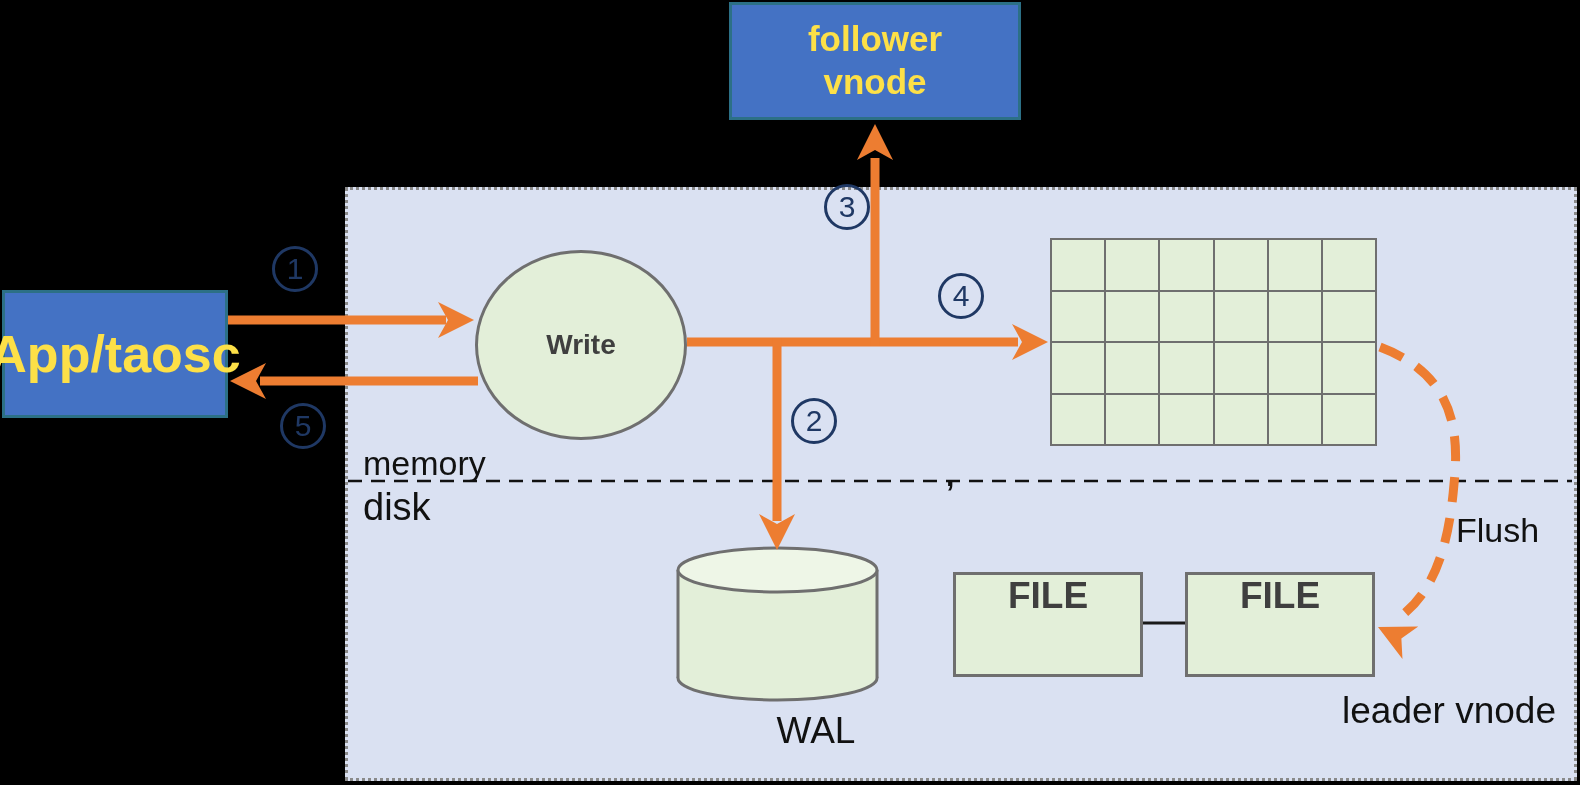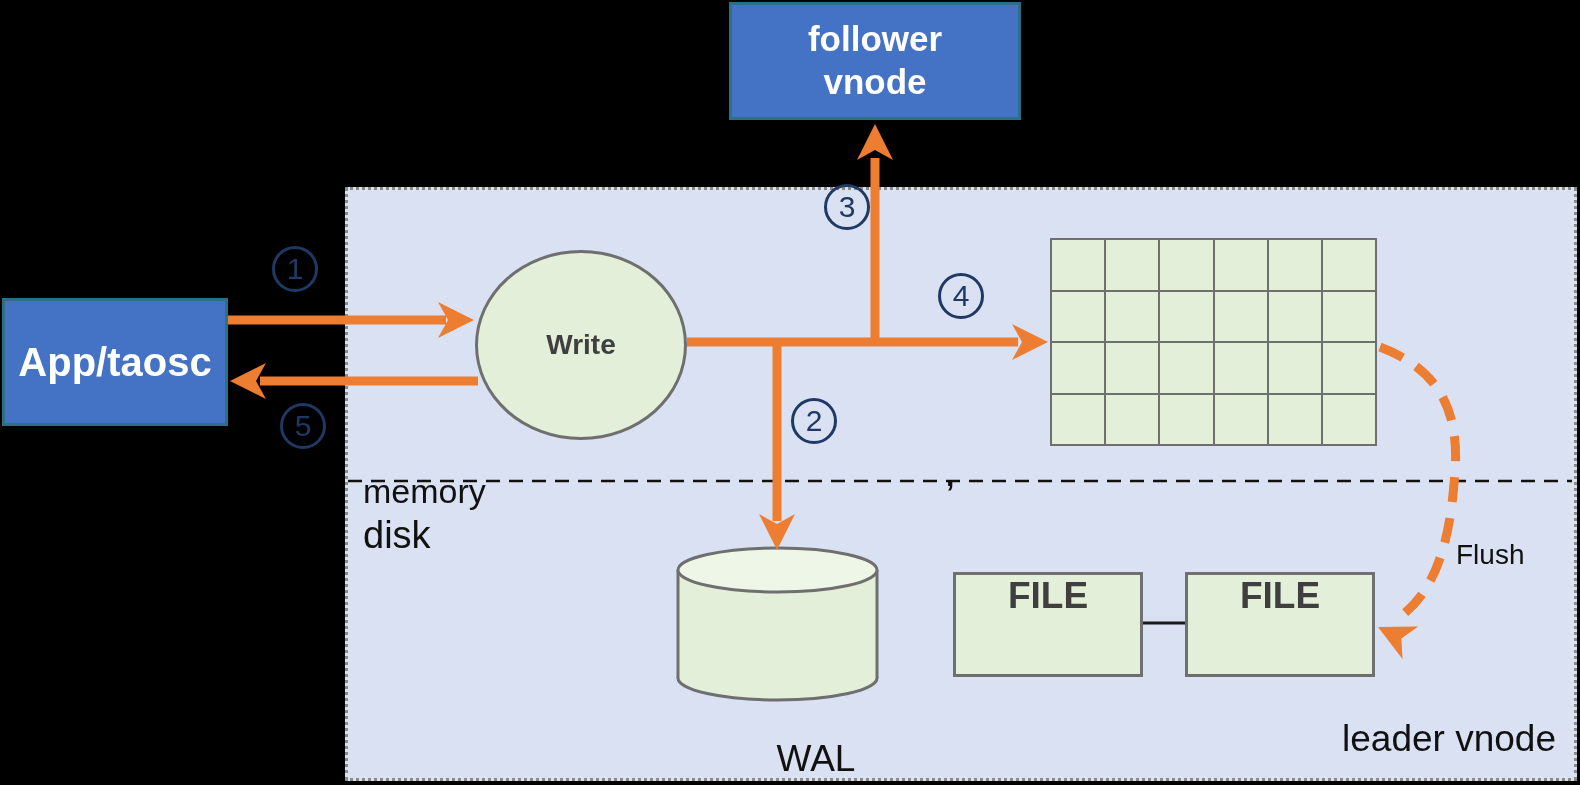--- a/index.html
+++ b/index.html
@@ -17,24 +17,24 @@
   }
   .abs{position:absolute;}
   
   .panel{
     left:345px;top:187px;width:1226px;height:588px;
     background:var(--panel);border:3px dotted var(--panel-border);
   }
   
   .box-blue{
     background:var(--blue);border:3px solid var(--blue-border);
-    color:#ffffff;font-weight:bold;
+    color:#fde047;font-weight:bold;
     display:flex;align-items:center;justify-content:center;text-align:center;
   }
-  .app-box{left:2px;top:298px;width:220px;height:122px;font-size:40px;}
+  .app-box{left:2px;top:290px;width:220px;height:122px;font-size:52px;}
   .follower-box{left:729px;top:2px;width:286px;height:112px;font-size:35px;line-height:1.22;}
   .follower-box span{white-space:pre-line;}
   
   .write-circle{
     left:475px;top:250px;width:206px;height:184px;border-radius:50%;
     background:var(--green);border:3px solid var(--shape-border);
     display:flex;align-items:center;justify-content:center;
     font-size:28px;font-weight:bold;color:var(--dark-label);
   }
   
@@ -46,26 +46,26 @@
   .mem-grid .cell{background:var(--green);}
   
   .file-box{
     background:var(--green);border:3px solid var(--shape-border);
     display:flex;justify-content:center;
     font-size:37px;font-weight:bold;color:var(--dark-label);
   }
   .file-left{left:953px;top:572px;width:184px;height:99px;}
   .file-right{left:1185px;top:572px;width:184px;height:99px;}
   
-  .lbl{color:var(--ink);margin-top:28px;}
+  .lbl{color:var(--ink);}
   .lbl-memory{left:363px;top:444px;font-size:34px;}
   .lbl-disk{left:363px;top:486px;font-size:38px;}
   .lbl-wal{left:716px;top:710px;width:200px;text-align:center;font-size:37px;}
   .lbl-leader{left:1156px;top:690px;width:400px;text-align:right;font-size:37px;}
-  .lbl-flush{left:1456px;top:511px;font-size:28px;}
+  .lbl-flush{left:1456px;top:511px;font-size:34px;}
   
   .badge{
     width:40px;height:40px;border-radius:50%;
     border:3px solid var(--navy);color:var(--navy);
     display:flex;align-items:center;justify-content:center;
     font-size:30px;background:transparent;
   }
   .badge-1{left:272px;top:246px;}
   .badge-2{left:791px;top:398px;}
   .badge-3{left:824px;top:184px;}

